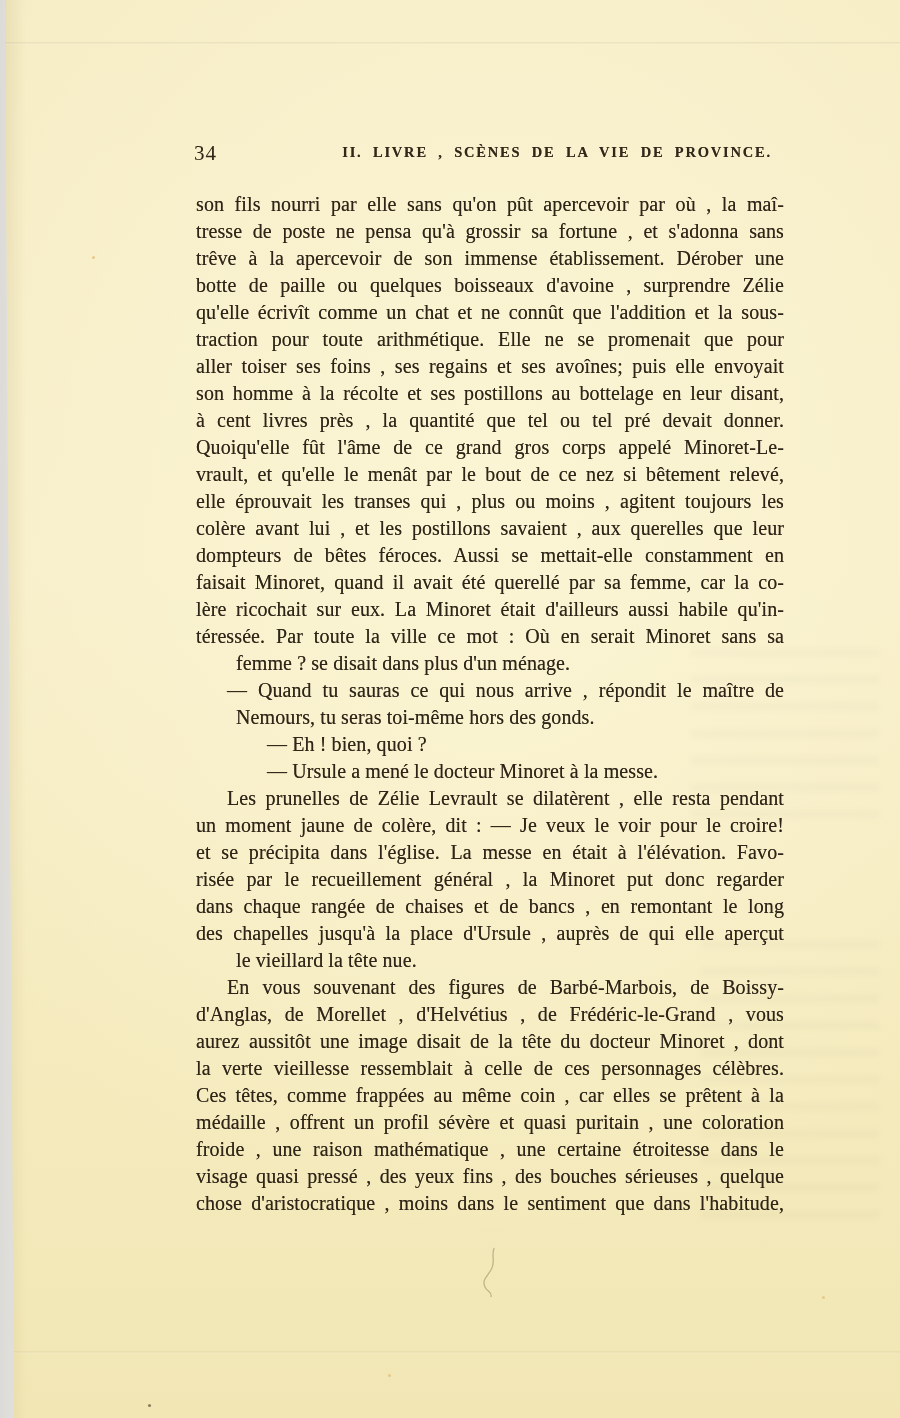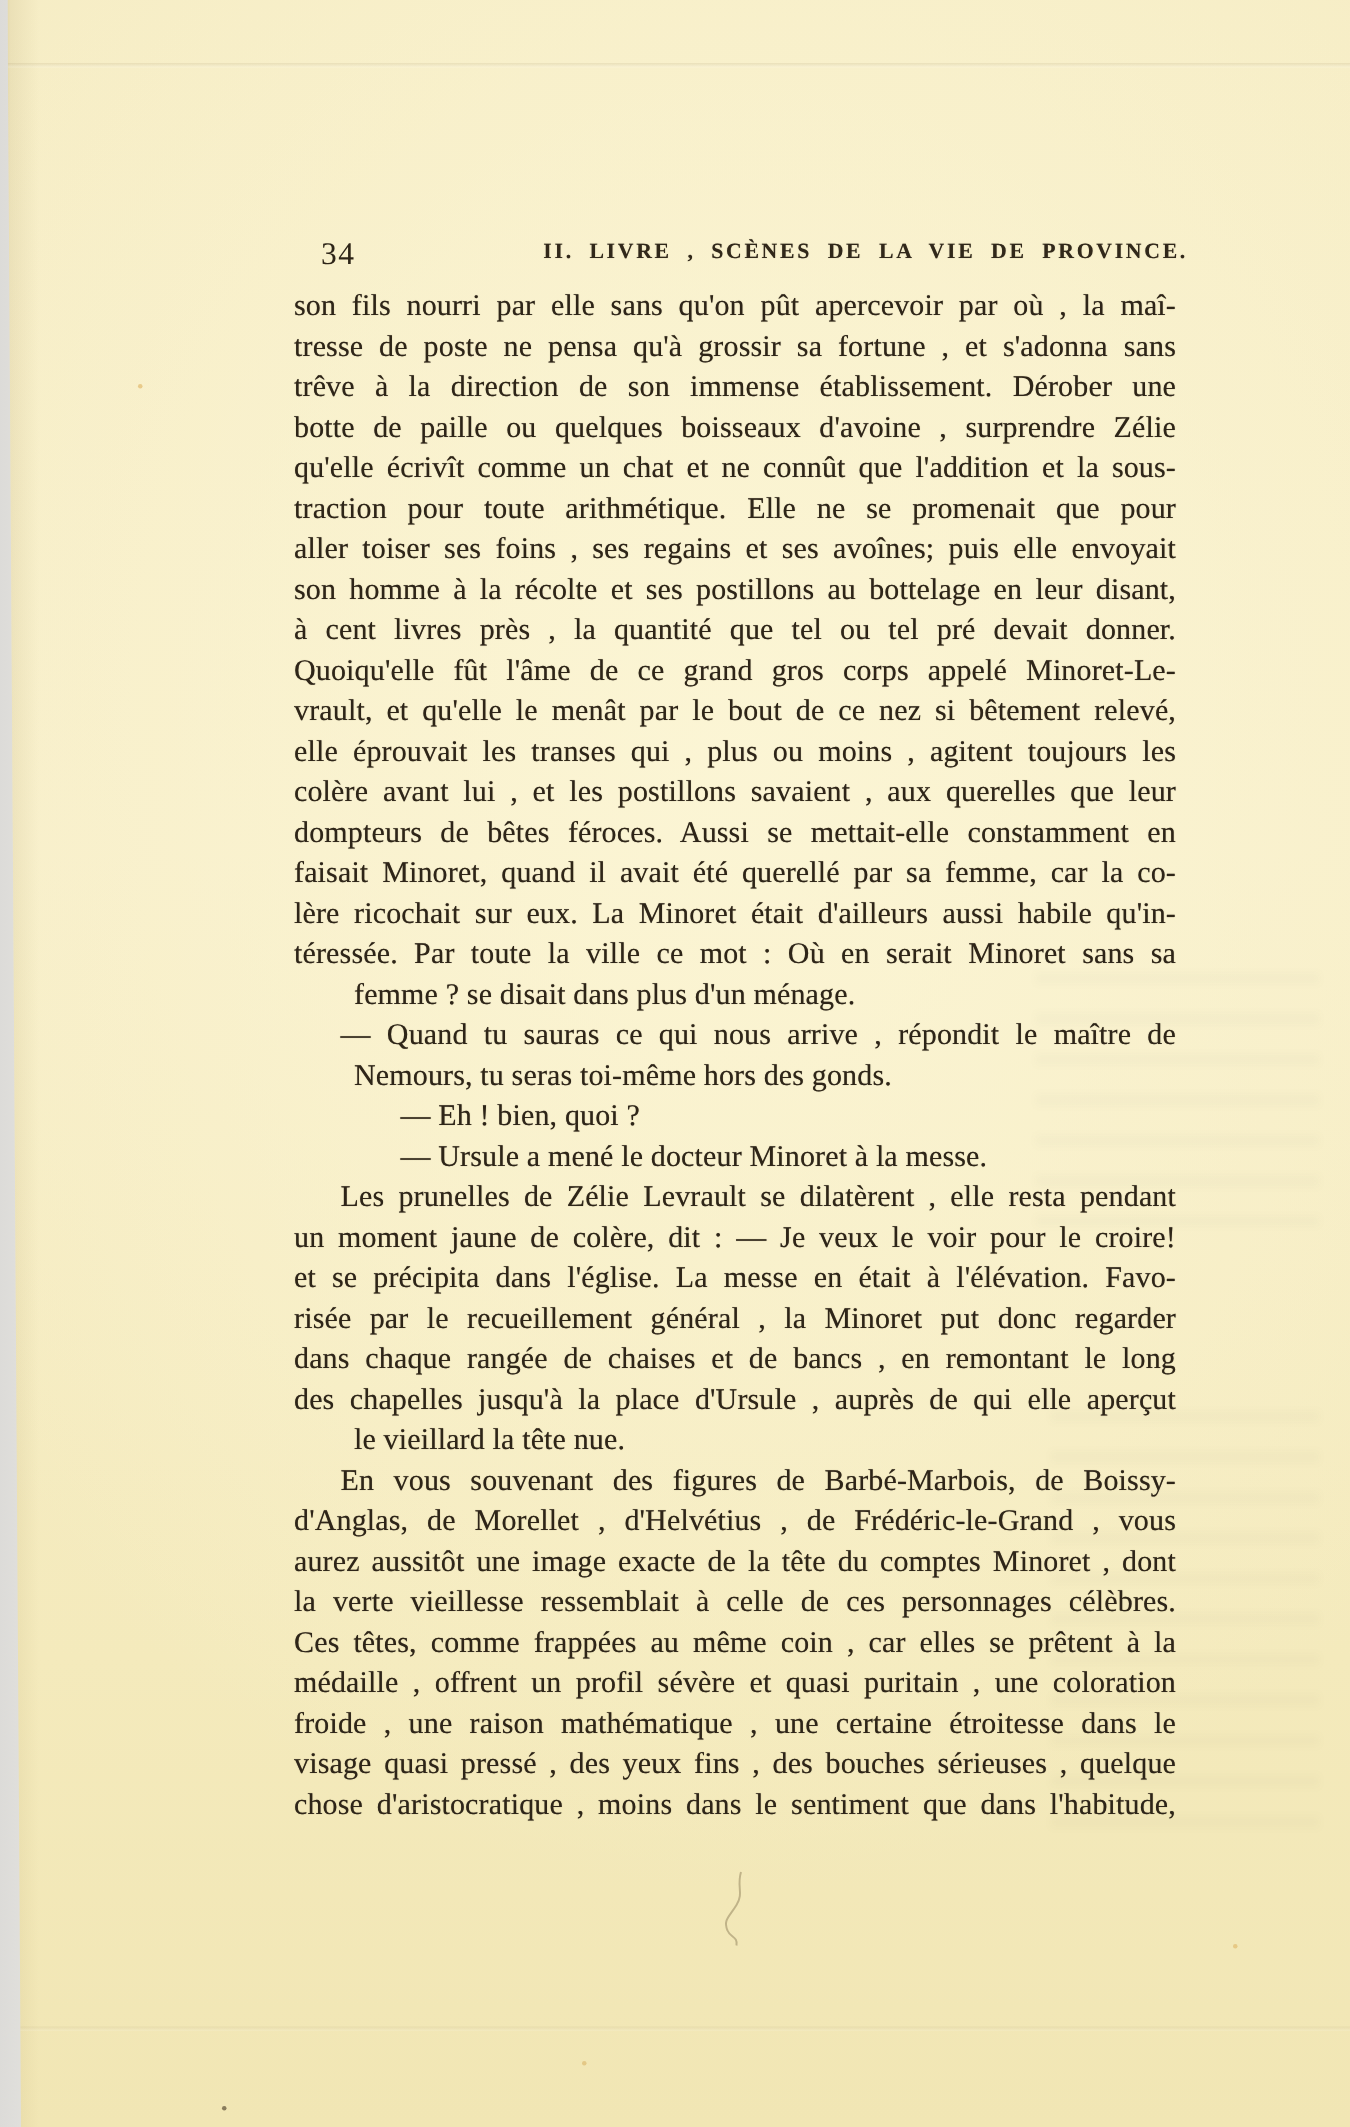--- a/index.html
+++ b/index.html
@@ -27,21 +27,21 @@
   .ghost{
     position:absolute;pointer-events:none;opacity:.55;
     background:repeating-linear-gradient(180deg, rgba(118,118,96,.055) 0px, rgba(118,118,96,.055) 9px, rgba(118,118,96,0) 9px, rgba(118,118,96,0) 27px);
     filter:blur(2px);
   }
   .ghost-a{left:690px;top:648px;width:190px;height:170px;}
   .ghost-b{left:700px;top:940px;width:180px;height:290px;}
   .speck{position:absolute;border-radius:50%;pointer-events:none;}
 
   .header{
-    position:absolute;left:204px;top:140px;width:588px;height:30px;margin-top:16px;
+    position:absolute;left:184px;top:140px;width:588px;height:30px;
   }
   .pagenum{
     position:absolute;left:10px;top:1px;
     font-size:21px;letter-spacing:1px;color:#2e2518;
   }
   .running-title{
     display:block;text-align:right;text-indent:16px;padding-top:4px;
     font-size:14.5px;font-weight:700;letter-spacing:1.8px;word-spacing:5px;
     color:#31281a;text-shadow:0 0 .5px rgba(49,40,26,.55);
   }
@@ -71,21 +71,21 @@
   <div class="ghost ghost-b"></div>
 
   <div class="header">
     <span class="pagenum">34</span>
     <span class="running-title">II. LIVRE , SCÈNES DE LA VIE DE PROVINCE.</span>
   </div>
 
   <div class="textblock">
       <div class="line">son fils nourri par elle sans qu'on pût apercevoir par où , la maî-</div>
       <div class="line">tresse de poste ne pensa qu'à grossir sa fortune , et s'adonna sans</div>
-      <div class="line">trêve à la direction de son immense établissement. Dérober une</div>
+      <div class="line">trêve à la apercevoir de son immense établissement. Dérober une</div>
       <div class="line">botte de paille ou quelques boisseaux d'avoine , surprendre Zélie</div>
       <div class="line">qu'elle écrivît comme un chat et ne connût que l'addition et la sous-</div>
       <div class="line">traction pour toute arithmétique. Elle ne se promenait que pour</div>
       <div class="line">aller toiser ses foins , ses regains et ses avoînes; puis elle envoyait</div>
       <div class="line">son homme à la récolte et ses postillons au bottelage en leur disant,</div>
       <div class="line">à cent livres près , la quantité que tel ou tel pré devait donner.</div>
       <div class="line">Quoiqu'elle fût l'âme de ce grand gros corps appelé Minoret-Le-</div>
       <div class="line">vrault, et qu'elle le menât par le bout de ce nez si bêtement relevé,</div>
       <div class="line">elle éprouvait les transes qui , plus ou moins , agitent toujours les</div>
       <div class="line">colère avant lui , et les postillons savaient , aux querelles que leur</div>
@@ -100,21 +100,21 @@
       <div class="line indent no-just">— Ursule a mené le docteur Minoret à la messe.</div>
       <div class="line indent">Les prunelles de Zélie Levrault se dilatèrent , elle resta pendant</div>
       <div class="line">un moment jaune de colère, dit : — Je veux le voir pour le croire!</div>
       <div class="line">et se précipita dans l'église. La messe en était à l'élévation. Favo-</div>
       <div class="line">risée par le recueillement général , la Minoret put donc regarder</div>
       <div class="line">dans chaque rangée de chaises et de bancs , en remontant le long</div>
       <div class="line">des chapelles jusqu'à la place d'Ursule , auprès de qui elle aperçut</div>
       <div class="line no-just">le vieillard la tête nue.</div>
       <div class="line indent">En vous souvenant des figures de Barbé-Marbois, de Boissy-</div>
       <div class="line">d'Anglas, de Morellet , d'Helvétius , de Frédéric-le-Grand , vous</div>
-      <div class="line">aurez aussitôt une image exacte de la tête du comptes Minoret , dont</div>
+      <div class="line">aurez aussitôt une image disait de la tête du docteur Minoret , dont</div>
       <div class="line">la verte vieillesse ressemblait à celle de ces personnages célèbres.</div>
       <div class="line">Ces têtes, comme frappées au même coin , car elles se prêtent à la</div>
       <div class="line">médaille , offrent un profil sévère et quasi puritain , une coloration</div>
       <div class="line">froide , une raison mathématique , une certaine étroitesse dans le</div>
       <div class="line">visage quasi pressé , des yeux fins , des bouches sérieuses , quelque</div>
       <div class="line">chose d'aristocratique , moins dans le sentiment que dans l'habitude,</div>
     </div>
 
   <svg class="squiggle" width="26" height="54" viewBox="0 0 26 54">
     <path d="M16 2 C13 12, 18 16, 13 24 C8 32, 4 34, 7 41 C9 46, 14 45, 13 51" fill="none" stroke="#a5976e" stroke-width="1.3" opacity="0.65"></path>

